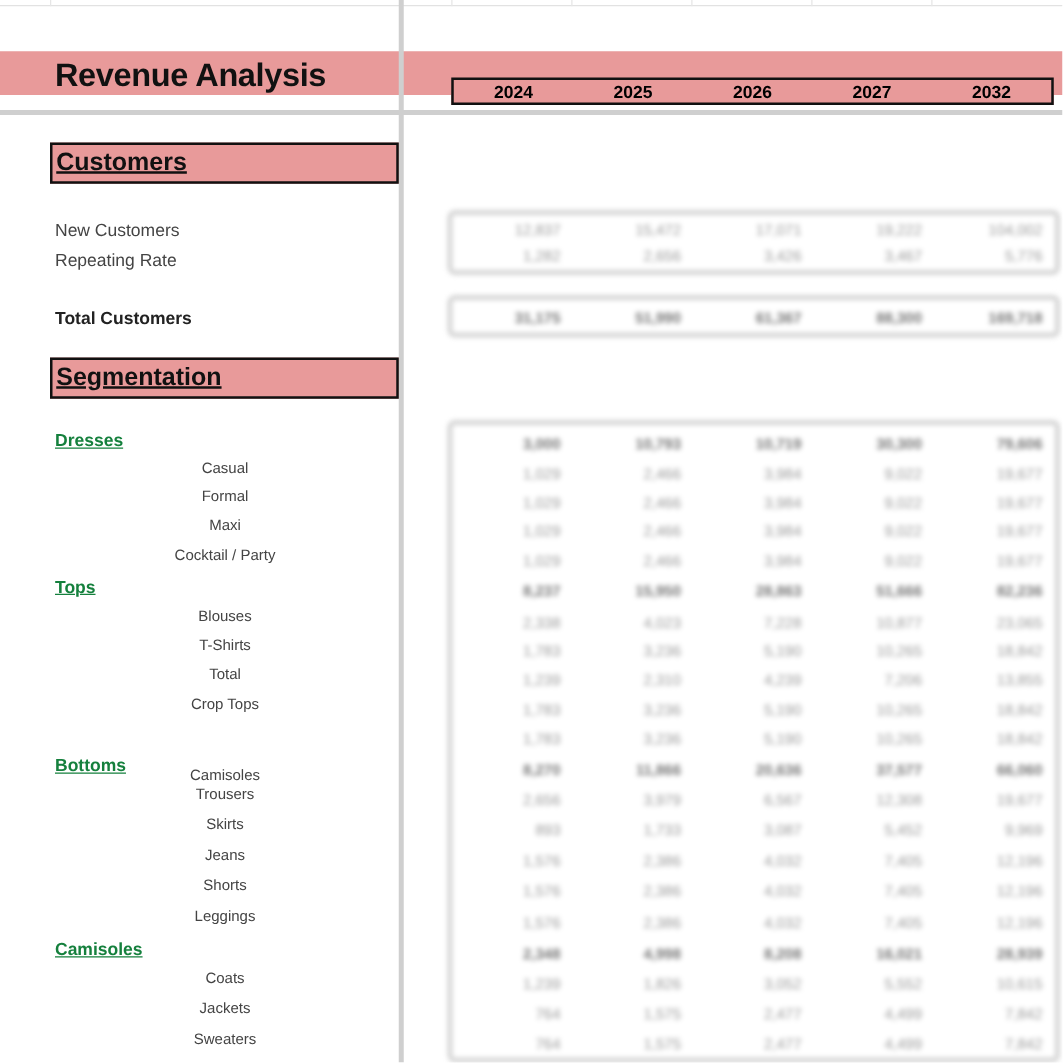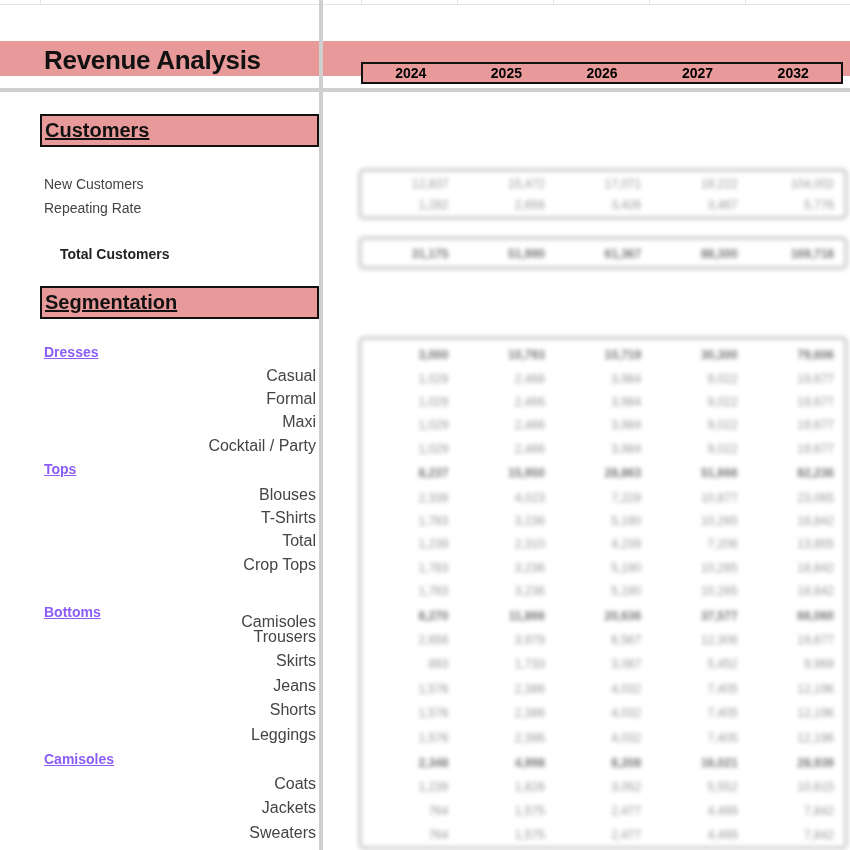--- a/index.html
+++ b/index.html
@@ -8,23 +8,23 @@
     .gridline-top { position: absolute; left: 0; top: 0; width: 850px; height: 4px; border-bottom: 1px solid #e2e2e2; }
     .freeze-v { position: absolute; left: 319px; top: 0; width: 4px; height: 850px; background: #cfcfcf; }
     .freeze-h { position: absolute; left: 0; top: 88px; width: 850px; height: 4px; background: #cfcfcf; }
     .title-band { position: absolute; left: 0; top: 5px; width: 850px; height: 35px; background: #e89a9a; margin-top: 36px; }
     .title { position: absolute; left: 44px; top: 4px; font-size: 26px; font-weight: bold; color: #111; letter-spacing: -0.3px; }
     .years { position: absolute; left: 361px; top: 62px; width: 482px; height: 22px; background: #e89a9a; border: 2px solid #111; box-sizing: border-box; display: flex; }
     .years span { flex: 1; text-align: center; font-size: 14px; font-weight: bold; line-height: 19px; color: #000000; }
     .section-header { position: absolute; left: 40px; width: 279px; height: 33px; background: #e89a9a; border: 2px solid #111; box-sizing: border-box; }
     .section-header span { position: absolute; left: 3px; top: 3px; font-size: 20px; font-weight: bold; text-decoration: underline; color: #111; }
     .label { position: absolute; left: 44px; font-size: 14px; color: #444; }
-    .label.bold { font-weight: bold; color: #222; margin-left: 16px; }
-    .group-label { position: absolute; left: 44px; font-size: 14px; font-weight: bold; text-decoration: underline; color: #8b5cf6; }
-    .sub-label { position: absolute; left: 44px; width: 272px; text-align: right; font-size: 16px; color: #444; }
+    .label.bold { font-weight: bold; color: #222; }
+    .group-label { position: absolute; left: 44px; font-size: 14px; font-weight: bold; text-decoration: underline; color: #15803d; }
+    .sub-label { position: absolute; left: 44px; width: 272px; text-align: center; font-size: 12px; color: #444; }
     .blur-box { position: absolute; border: 4px solid #d5d5d5; border-radius: 6px; box-sizing: border-box; filter: blur(2.2px); background: #fff; }
     .blur-row { position: absolute; left: 0; right: 0; display: flex; }
     .blur-row span { flex: 1; text-align: right; padding-right: 10px; font-size: 12px; color: #999; }
     .blur-row.bold span { font-weight: bold; color: #777; }
   </style>
 </head>
 <body>
 
 <div class="gridline-top"></div>
 <div class="gridline-v" style="left:40px;height:5px"></div>

